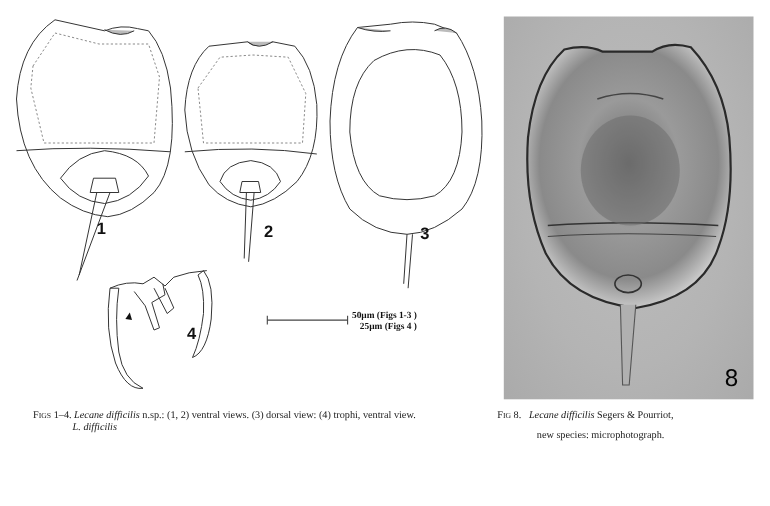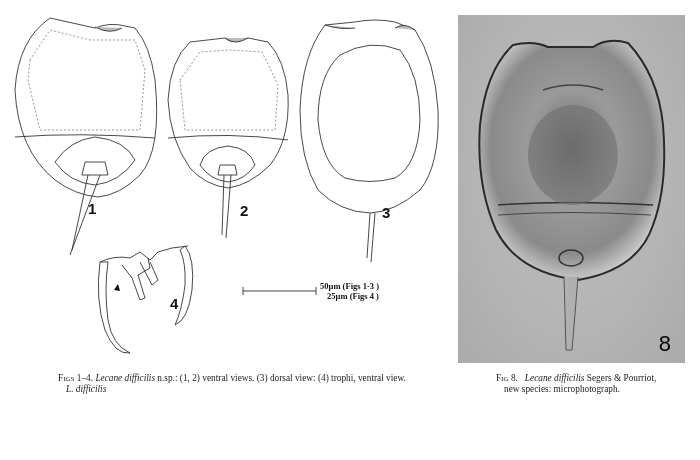--- a/index.html
+++ b/index.html
@@ -12,23 +12,23 @@
     .scale-text { position: absolute; font-family: "Liberation Serif", serif; font-weight: bold;
                   font-size: 8.5px; line-height: 10px; color: #111; text-align: right; }
     .photo { position: absolute; left: 458px; top: 15px; width: 227px; height: 348px;
              background: radial-gradient(ellipse at 50% 45%, #bdbdbd 0%, #b4b4b4 60%, #aaaaaa 100%);
              overflow: hidden; }
     .photo svg { position: absolute; left: 0; top: 0; }
     .photo-num { position: absolute; right: 14px; bottom: 6px; font-family: "Liberation Sans", sans-serif;
                  font-size: 22px; color: #050505; }
     .caption-left { position: absolute; left: 30px; top: 373px; width: 420px; font-size: 9.3px; line-height: 11px; }
     .caption-left .row2, .caption-left .row3 { padding-left: 36px; }
-    .caption-right { position: absolute; left: 468px; top: 373px; width: 230px; font-size: 9.3px; line-height: 11px; }
-    .caption-right .row2 { padding-left: 36px; }
-    .sc { font-variant: small-caps; margin-left: 28px; }
+    .caption-right { position: absolute; left: 452px; top: 373px; width: 230px; font-size: 9.3px; line-height: 11px; }
+    .caption-right .row2 { padding-left: 36px; margin-top: 7px; }
+    .sc { font-variant: small-caps; }
     i { font-style: italic; }
   </style>
 </head>
 <body>
 
 <div class="drawings">
   <svg viewBox="0 0 450 360" xmlns="http://www.w3.org/2000/svg">
     <g fill="none" stroke="#333" stroke-width="0.9">
 
       <path d="M50,18 L95,28 Q110,22 125,26 L135,28 Q150,45 155,80 Q162,150 140,175 Q120,195 98,197 Q75,195 55,180 Q18,150 15,90 Q18,40 50,18 Z"></path>

